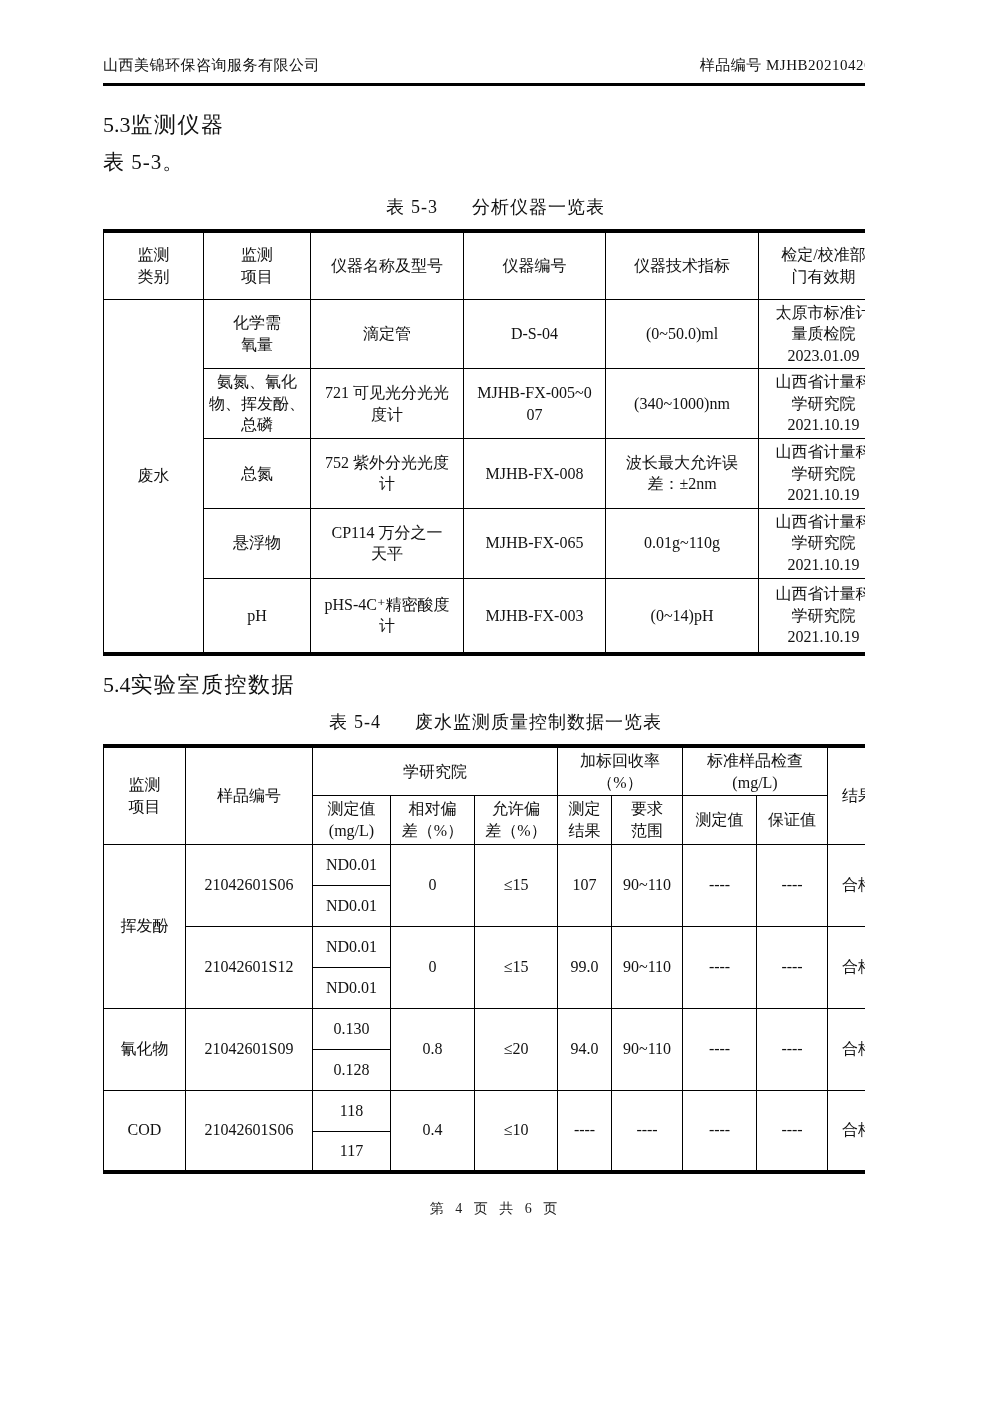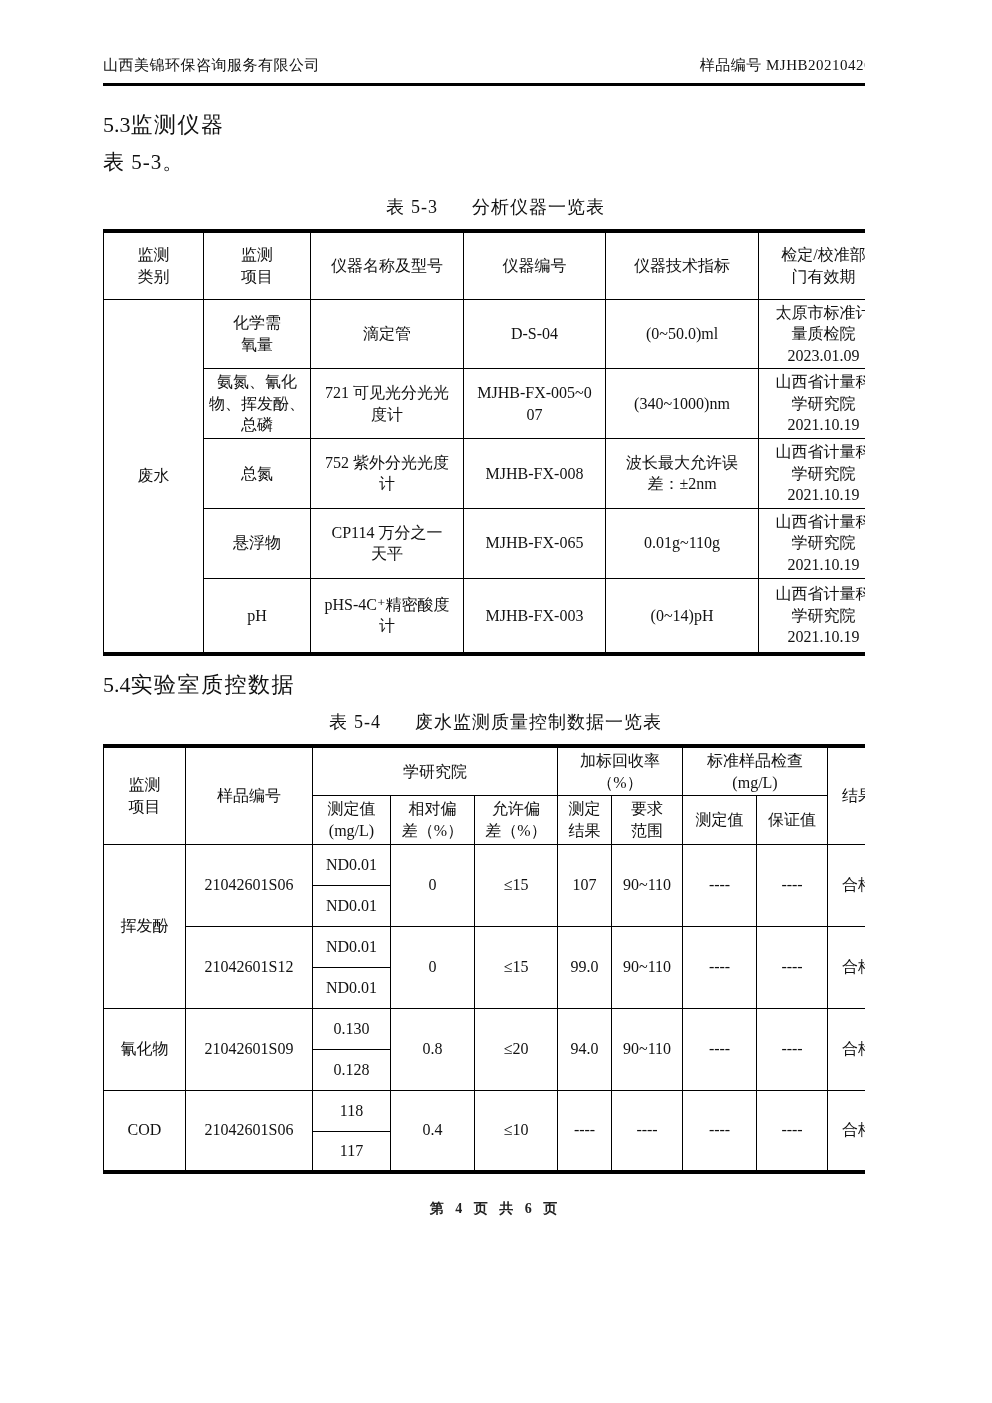--- a/index.html
+++ b/index.html
@@ -60,21 +60,20 @@
     font-weight: normal;
     line-height: 1.35;
   }
   .t53, .t54 { border-top: 4px solid #000; border-bottom: 4px solid #000; }
 
   .footer {
     text-align: center;
     font-size: 14px; letter-spacing: 4px;
     margin-top: 26px;
     color: #222;
-    font-weight: bold;
   }
 </style>
 </head>
 <body>
 
 <div class="page">
   <div class="content">
 
     <div class="page-header">
       <span>山西美锦环保咨询服务有限公司</span>

